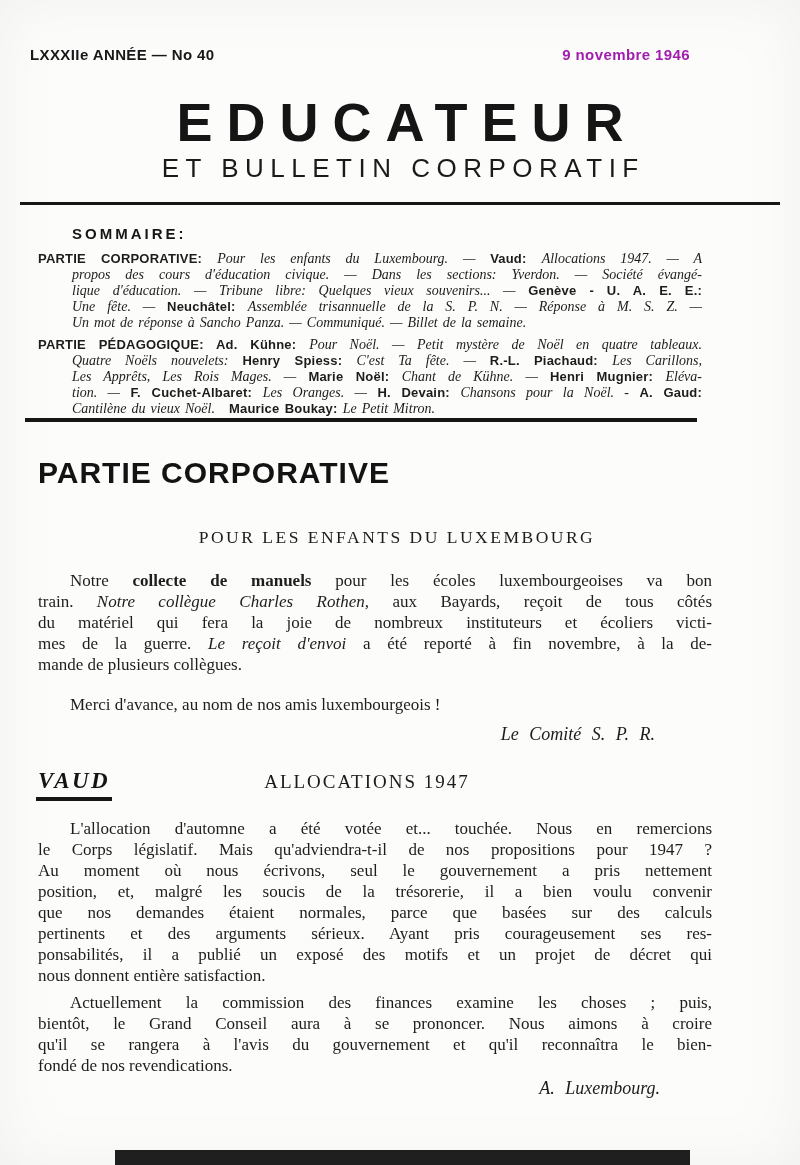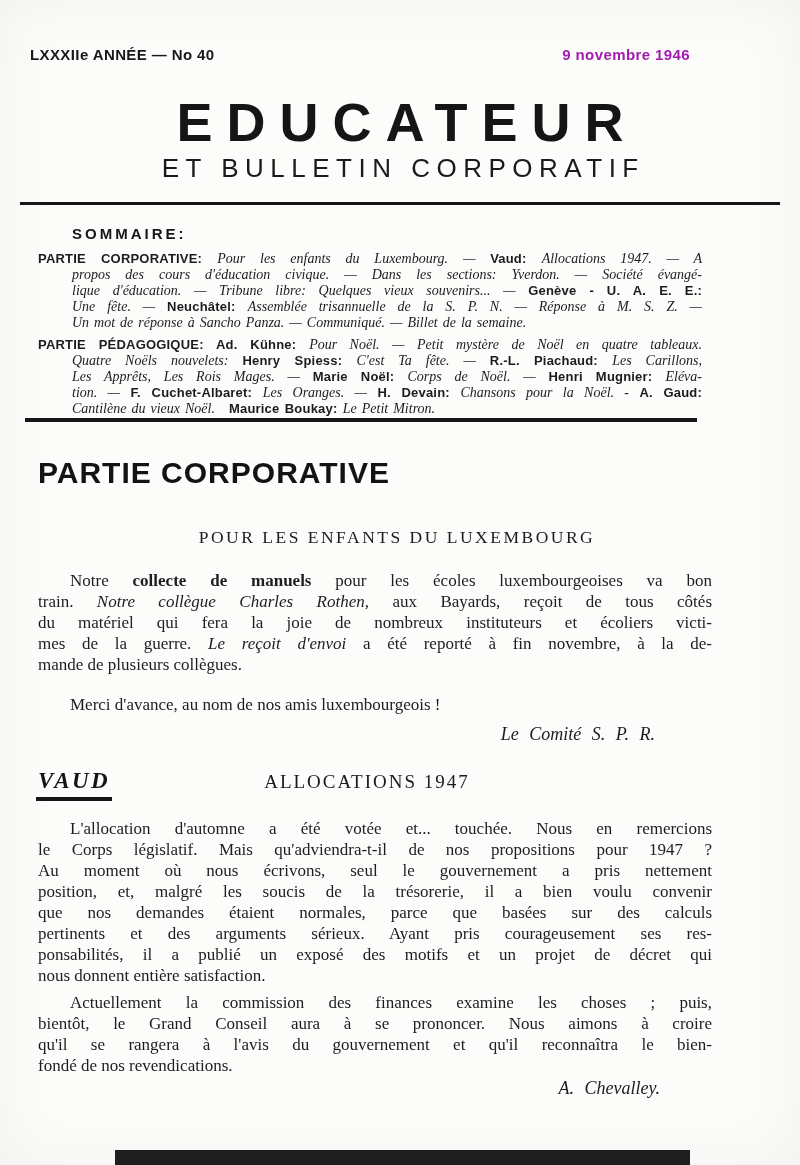--- a/index.html
+++ b/index.html
@@ -142,21 +142,21 @@
   <div class="sommaire sommaire-1">
       <div class="tline"><span class="sg-sb">PARTIE CORPORATIVE: </span><span class="sg-i">Pour les enfants du Luxembourg. — </span><span class="sg-sb">Vaud: </span><span class="sg-i">Allocations 1947. — A</span></div>
       <div class="tline"><span class="sg-i">propos des cours d'éducation civique. — Dans les sections: Yverdon. — Société évangé-</span></div>
       <div class="tline"><span class="sg-i">lique d'éducation. — Tribune libre: Quelques vieux souvenirs... — </span><span class="sg-sb">Genève - U. A. E. E.:</span></div>
       <div class="tline"><span class="sg-i">Une fête. — </span><span class="sg-sb">Neuchâtel: </span><span class="sg-i">Assemblée trisannuelle de la S. P. N. — Réponse à M. S. Z. —</span></div>
       <div class="tline nj"><span class="sg-i">Un mot de réponse à Sancho Panza. — Communiqué. — Billet de la semaine.</span></div>
     </div>
   <div class="sommaire sommaire-2">
       <div class="tline"><span class="sg-sb">PARTIE PÉDAGOGIQUE: Ad. Kühne: </span><span class="sg-i">Pour Noël. — Petit mystère de Noël en quatre tableaux.</span></div>
       <div class="tline"><span class="sg-i">Quatre Noëls nouvelets: </span><span class="sg-sb">Henry Spiess: </span><span class="sg-i">C'est Ta fête. — </span><span class="sg-sb">R.-L. Piachaud: </span><span class="sg-i">Les Carillons,</span></div>
-      <div class="tline"><span class="sg-i">Les Apprêts, Les Rois Mages. — </span><span class="sg-sb">Marie Noël: </span><span class="sg-i">Corps de Noël. — </span><span class="sg-sb">Henri Mugnier: </span><span class="sg-i">Eléva-</span></div>
+      <div class="tline"><span class="sg-i">Les Apprêts, Les Rois Mages. — </span><span class="sg-sb">Marie Noël: </span><span class="sg-i">Chant de Kühne. — </span><span class="sg-sb">Henri Mugnier: </span><span class="sg-i">Eléva-</span></div>
       <div class="tline"><span class="sg-i">tion. — </span><span class="sg-sb">F. Cuchet-Albaret: </span><span class="sg-i">Les Oranges. — </span><span class="sg-sb">H. Devain: </span><span class="sg-i">Chansons pour la Noël. - </span><span class="sg-sb">A. Gaud:</span></div>
       <div class="tline nj"><span class="sg-i">Cantilène du vieux Noël. </span><span class="sg-sb">Maurice Boukay: </span><span class="sg-i">Le Petit Mitron.</span></div>
     </div>
 
   <div class="rule rule-mid"></div>
 
   <h2 class="section-heading">PARTIE CORPORATIVE</h2>
 
   <h3 class="article-title">POUR LES ENFANTS DU LUXEMBOURG</h3>
 
@@ -187,17 +187,17 @@
       <div class="tline"><span class="sg-r">ponsabilités, il a publié un exposé des motifs et un projet de décret qui</span></div>
       <div class="tline nj"><span class="sg-r">nous donnent entière satisfaction.</span></div>
     </div>
   <div class="para p-vaud2">
       <div class="tline"><span class="sg-r">Actuellement la commission des finances examine les choses ; puis,</span></div>
       <div class="tline"><span class="sg-r">bientôt, le Grand Conseil aura à se prononcer. Nous aimons à croire</span></div>
       <div class="tline"><span class="sg-r">qu'il se rangera à l'avis du gouvernement et qu'il reconnaîtra le bien-</span></div>
       <div class="tline nj"><span class="sg-r">fondé de nos revendications.</span></div>
     </div>
 
-  <div class="signature sig-2">A. Chevalley.</div>
+  <div class="signature sig-2">A. Luxembourg.</div>
 
   <div class="bottom-bar"></div>
 
 </div>
 
 </body></html>

